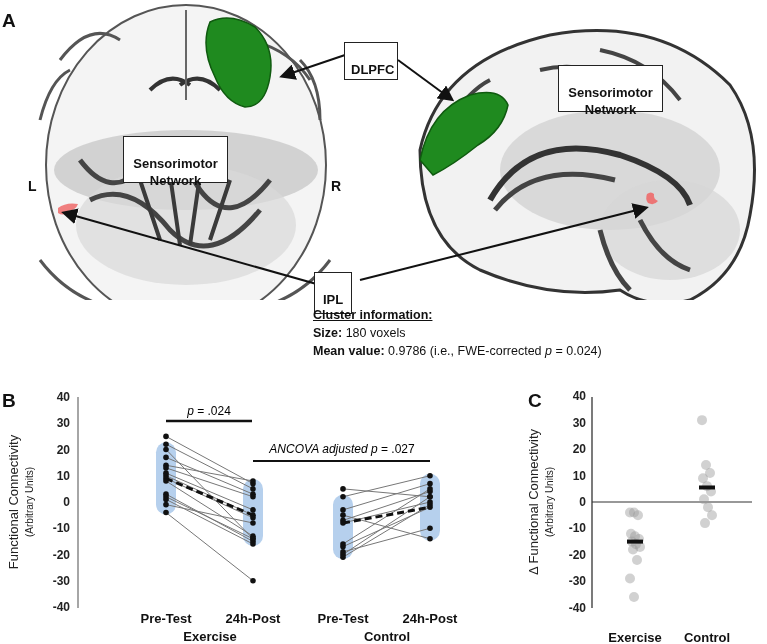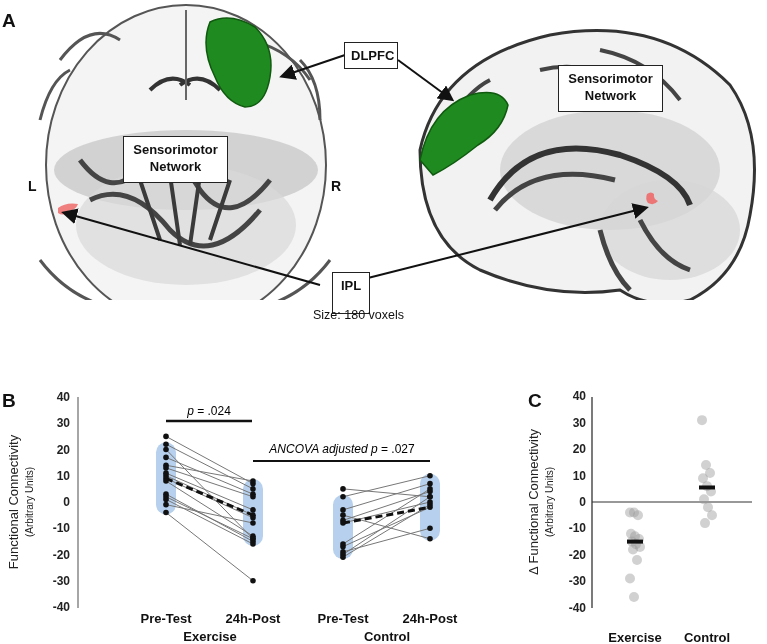--- a/index.html
+++ b/index.html
@@ -1,23 +1,23 @@
 <!DOCTYPE html>
 <html><head>
 <meta charset="utf-8">
 <style>
   html, body { margin: 0; padding: 0; background: #ffffff; }
   body { width: 767px; height: 644px; position: relative; overflow: hidden; font-family: "Liberation Sans", "DejaVu Sans", sans-serif; color: #111; }
   .abs { position: absolute; }
   .panel-letter { font-weight: bold; font-size: 19px; }
-  .label-box { position: absolute; background: #fff; border: 1px solid #222; font-weight: bold; font-size: 13px; text-align: center; line-height: 17px; padding: 4px 6px; box-sizing: border-box; }
+  .label-box { position: absolute; background: #fff; border: 1px solid #222; font-weight: bold; font-size: 13px; text-align: center; line-height: 17px; padding: 18px 6px; box-sizing: border-box; }
   .side-letter { font-weight: bold; font-size: 14px; }
   .cluster { position: absolute; left: 313px; top: 306px; font-size: 12.5px; line-height: 18px; }
   .cluster .title { font-weight: bold; text-decoration: underline; }
-  .cluster b { font-weight: normal; }
+  .cluster b { font-weight: bold; }
   svg text { font-family: "Liberation Sans", "DejaVu Sans", sans-serif; }
   .tick { font-weight: bold; font-size: 12px; fill: #222; }
   .cat { font-weight: bold; font-size: 13px; fill: #111; }
   .ylab { font-size: 13px; fill: #222; }
   .ylab-sub { font-size: 10px; fill: #222; }
 </style>
 </head>
 <body>
 
 <div class="abs panel-letter" style="left:2px;top:10px;">A</div>
@@ -73,26 +73,28 @@
   <span>DLPFC</span>
 </div>
 <div class="label-box" style="left:123px;top:136px;width:105px;height:47px;">
   <div>Sensorimotor</div>
   <div>Network</div>
 </div>
 <div class="label-box" style="left:558px;top:65px;width:105px;height:47px;">
   <div>Sensorimotor</div>
   <div>Network</div>
 </div>
-<div class="label-box" style="left:332px;top:272px;width:38px;height:42px;">
+<div class="label-box" style="left:314px;top:272px;width:38px;height:42px;">
   <span>IPL</span>
 </div>
 
 <div class="cluster">
+  <div class="title">Cluster information:</div>
   <div><b>Size:</b> <span>180 voxels</span></div>
+  <div><b>Mean value:</b> <span>0.9786 (i.e., FWE-corrected </span><i>p</i><span> = 0.024)</span></div>
 </div>
 
 <div class="abs panel-letter" style="left:2px;top:390px;">B</div>
 
 <svg class="abs" id="chartB" style="left:0;top:380px;" width="520" height="264">
 
   <text class="ylab" transform="translate(18,122) rotate(-90)" text-anchor="middle">Functional Connectivity</text>
   <text class="ylab-sub" transform="translate(33,122) rotate(-90)" text-anchor="middle">(Arbitrary Units)</text>
 
   <line x1="78" y1="17" x2="78" y2="228" stroke="#888" stroke-width="1.5"></line>

